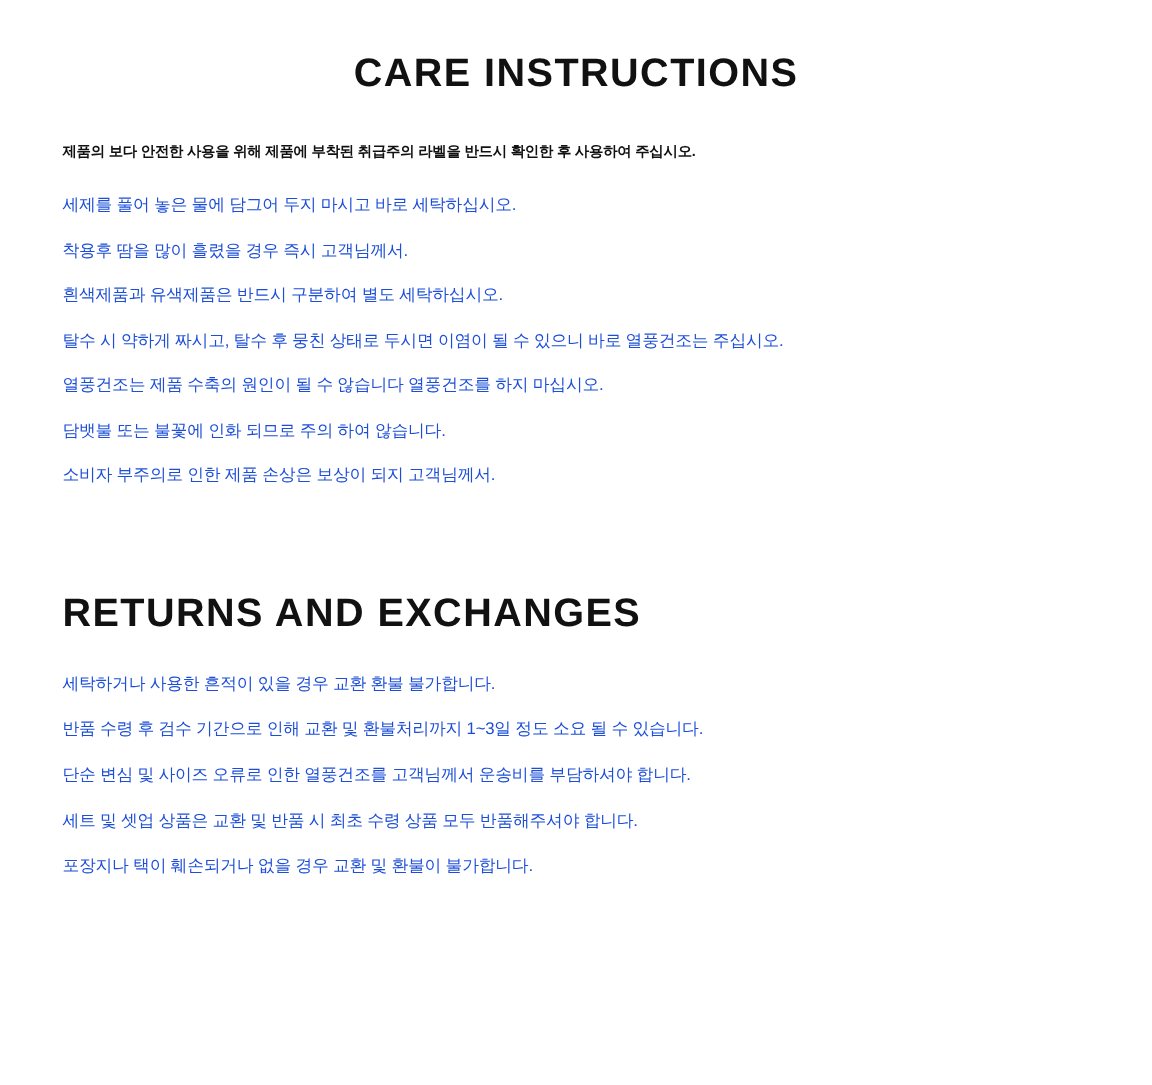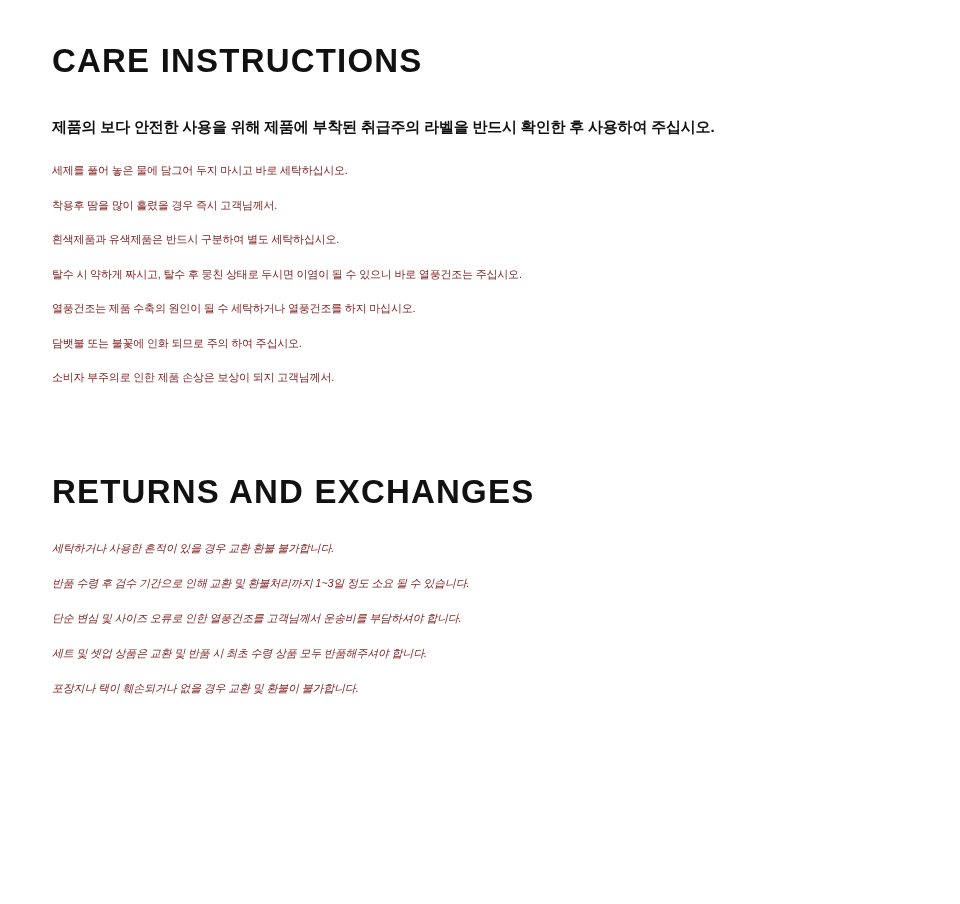--- a/index.html
+++ b/index.html
@@ -23,73 +23,73 @@
   }
   .section-title {
     font-size: 33px;
     font-weight: bold;
     letter-spacing: 1.2px;
     color: #111111;
     margin: 0;
   }
   .section-one-title {
     padding-top: 42px;
+    text-align: center;
   }
   .lead {
-    font-size: 15px;
+    font-size: 12px;
     font-weight: bold;
     color: #111111;
     margin: 0;
     padding-top: 38px;
     letter-spacing: -0.2px;
   }
   .list {
     list-style: none;
     margin: 0;
     padding: 0;
   }
   .list li {
-    font-size: 11px;
-    color: #7f1d1d;
+    font-size: 14px;
+    color: #1d4ed8;
     line-height: 1;
     letter-spacing: -0.2px;
   }
   .care-list {
     padding-top: 28px;
   }
   .care-list li {
     padding-bottom: 23.5px;
   }
   .returns-title {
     padding-top: 66px;
   }
   .returns-list {
     padding-top: 32px;
   }
   .returns-list li {
     padding-bottom: 24px;
-    font-style: italic;
   }
 </style>
 </head>
 <body>
 
 <div class="page">
 
   <h1 class="section-title section-one-title">CARE INSTRUCTIONS</h1>
 
   <p class="lead">제품의 보다 안전한 사용을 위해 제품에 부착된 취급주의 라벨을 반드시 확인한 후 사용하여 주십시오.</p>
 
   <ul class="list care-list">
     <li>세제를 풀어 놓은 물에 담그어 두지 마시고 바로 세탁하십시오.</li>
     <li>착용후 땀을 많이 흘렸을 경우 즉시 고객님께서.</li>
     <li>흰색제품과 유색제품은 반드시 구분하여 별도 세탁하십시오.</li>
     <li>탈수 시 약하게 짜시고, 탈수 후 뭉친 상태로 두시면 이염이 될 수 있으니 바로 열풍건조는 주십시오.</li>
-    <li>열풍건조는 제품 수축의 원인이 될 수 세탁하거나 열풍건조를 하지 마십시오.</li>
-    <li>담뱃불 또는 불꽃에 인화 되므로 주의 하여 주십시오.</li>
+    <li>열풍건조는 제품 수축의 원인이 될 수 않습니다 열풍건조를 하지 마십시오.</li>
+    <li>담뱃불 또는 불꽃에 인화 되므로 주의 하여 않습니다.</li>
     <li>소비자 부주의로 인한 제품 손상은 보상이 되지 고객님께서.</li>
   </ul>
 
   <h1 class="section-title returns-title">RETURNS AND EXCHANGES</h1>
 
   <ul class="list returns-list">
     <li>세탁하거나 사용한 흔적이 있을 경우 교환 환불 불가합니다.</li>
     <li>반품 수령 후 검수 기간으로 인해 교환 및 환불처리까지 1~3일 정도 소요 될 수 있습니다.</li>
     <li>단순 변심 및 사이즈 오류로 인한 열풍건조를 고객님께서 운송비를 부담하셔야 합니다.</li>
     <li>세트 및 셋업 상품은 교환 및 반품 시 최초 수령 상품 모두 반품해주셔야 합니다.</li>

